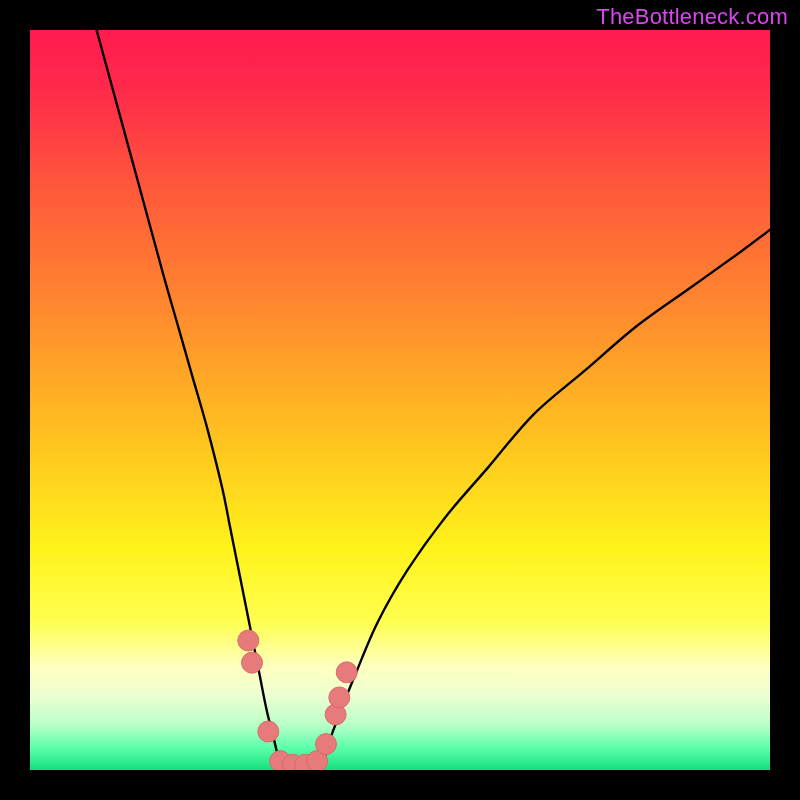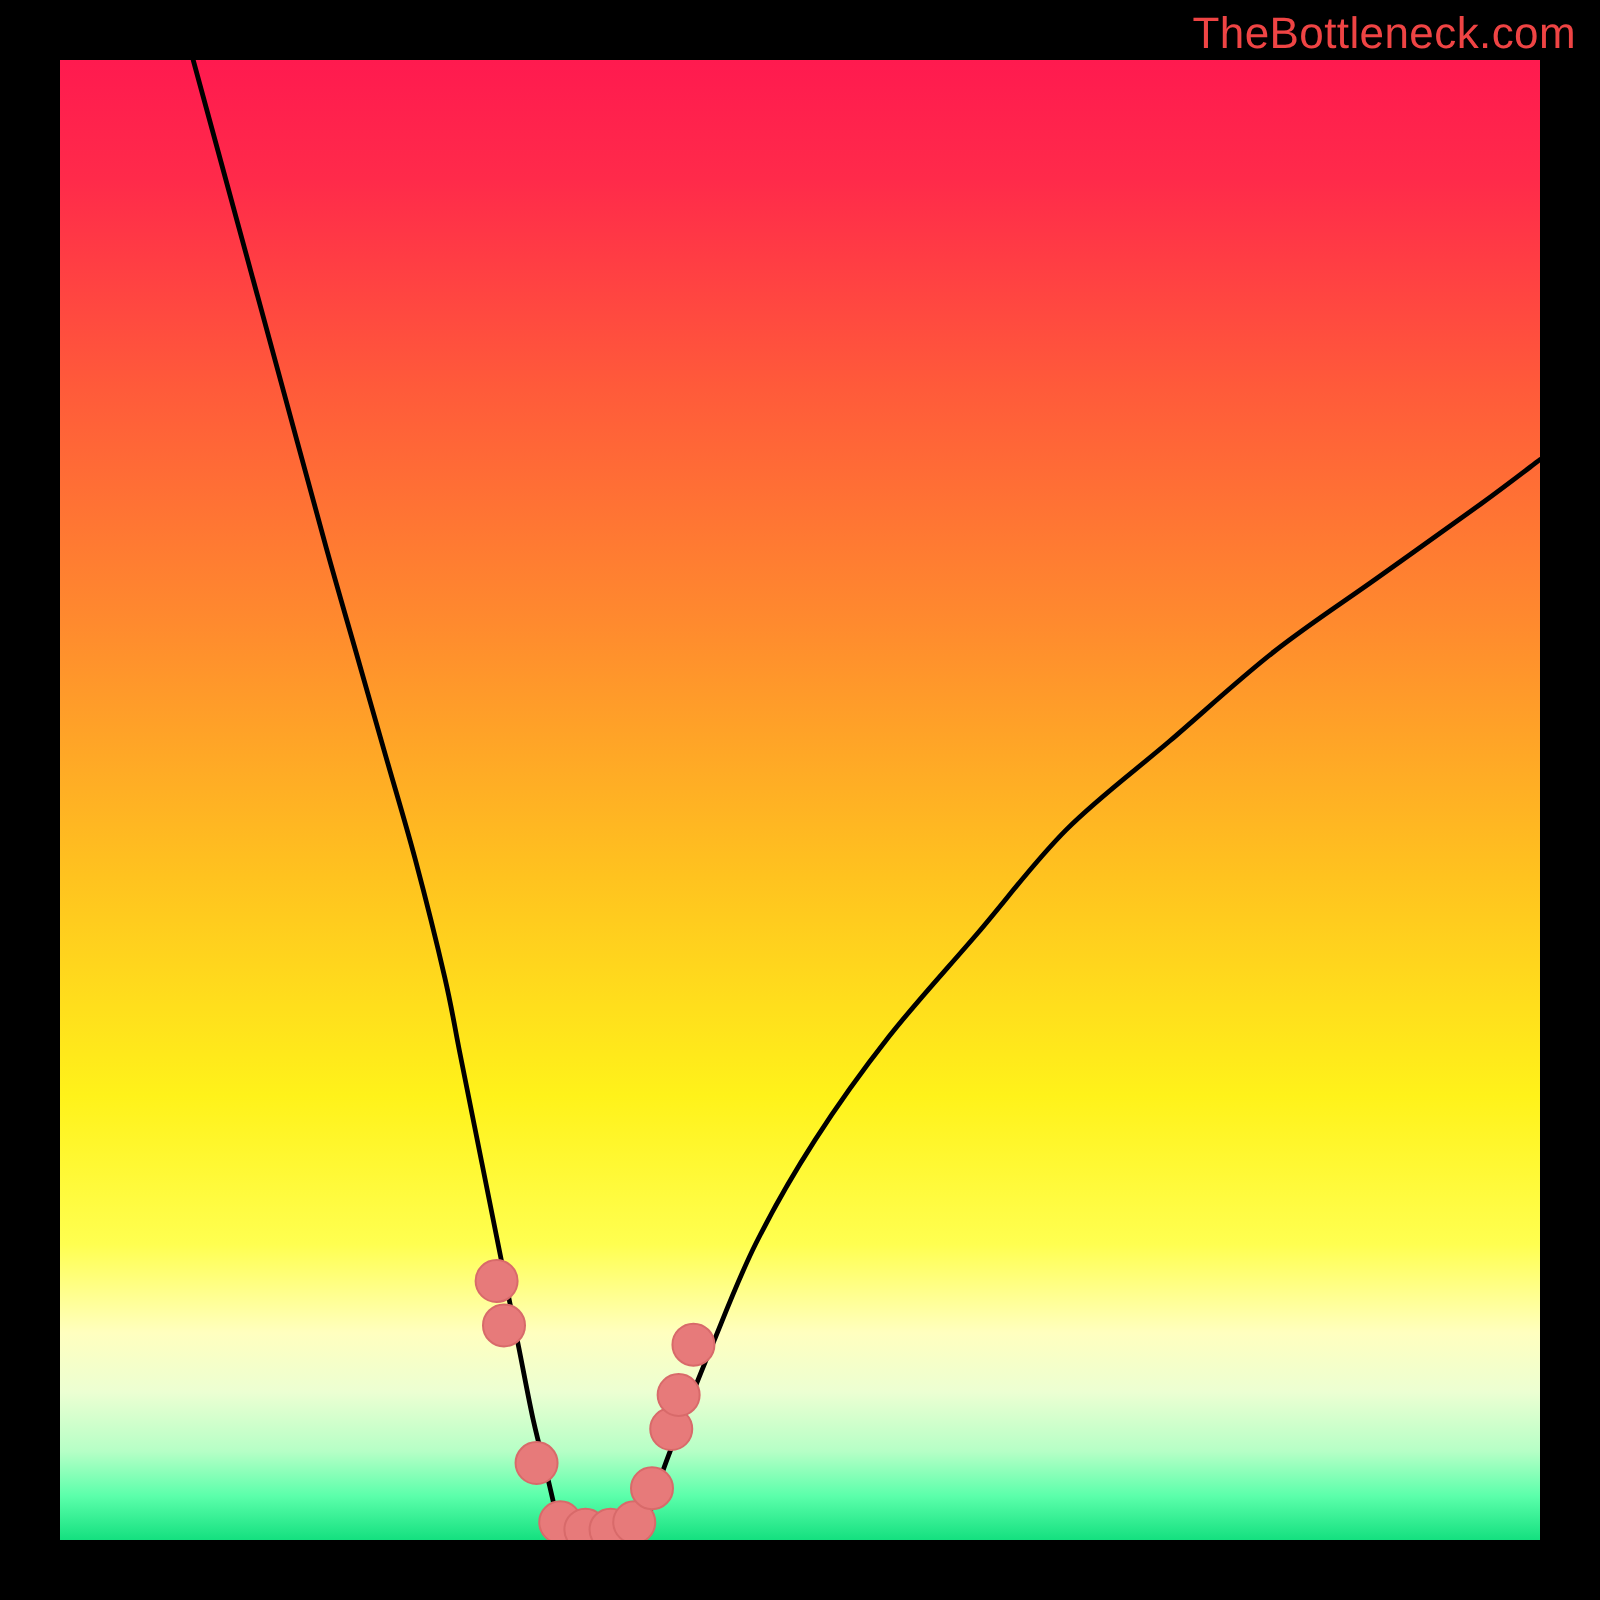--- a/index.html
+++ b/index.html
@@ -31,21 +31,21 @@
     position: absolute;
     left: 0;
     top: 0;
     width: 100%;
     height: 100%;
   }
   .watermark {
     position: absolute;
     top: 4px;
     right: 12px;
-    color: #ef4444;
+    color: #d946ef;
     font-size: 22px;
     font-weight: 500;
     letter-spacing: 0.2px;
     z-index: 50;
   }
   svg.curves {
     position: absolute;
     left: 0;
     top: 0;
     width: 100%;

